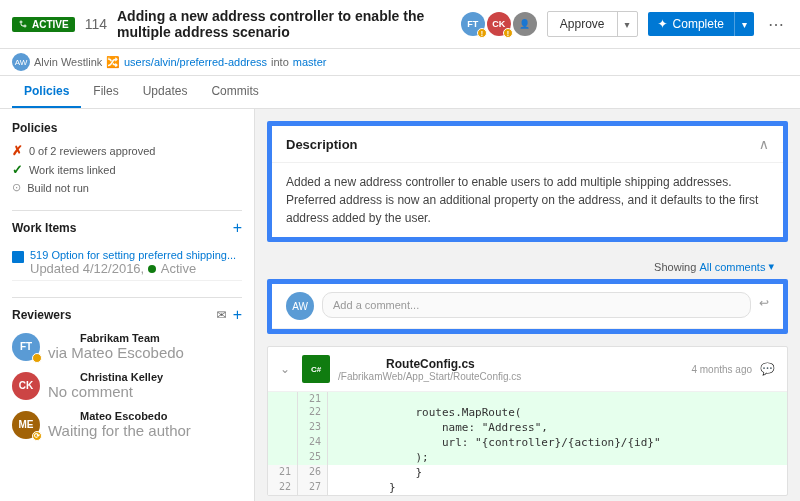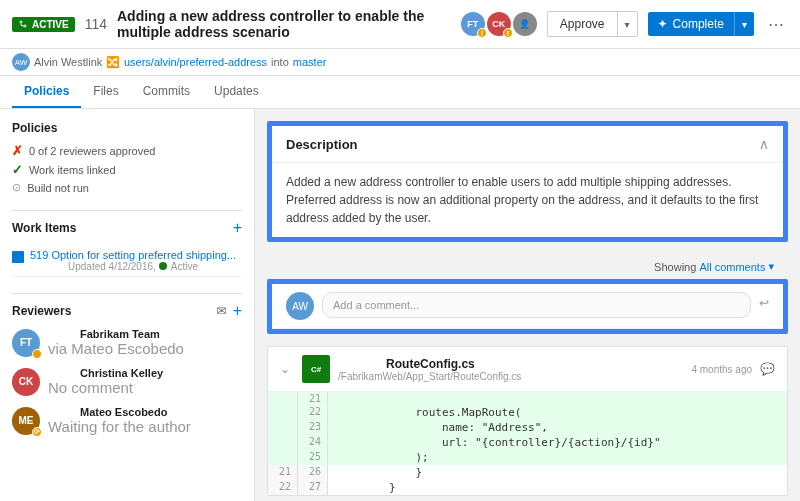--- a/index.html
+++ b/index.html
@@ -38,21 +38,21 @@
     .sidebar { width: 255px; background: #fff; border-right: 1px solid #e0e0e0; overflow-y: auto; padding: 12px; flex-shrink: 0; }
     .sidebar-section { margin-bottom: 16px; }
     .sidebar-section-title { font-weight: 600; font-size: 12px; color: #1e1e1e; margin-bottom: 8px; display: flex; justify-content: space-between; align-items: center; }
     .policy-item { display: flex; align-items: center; gap: 6px; font-size: 11px; color: #555; margin-bottom: 4px; }
     .policy-icon-x { color: #d83b01; font-weight: bold; font-size: 13px; }
     .policy-icon-check { color: #107c10; font-weight: bold; font-size: 13px; }
     .policy-icon-o { color: #999; font-size: 11px; }
     .work-item { display: flex; align-items: flex-start; gap: 6px; padding: 4px 0; border-bottom: 1px solid #f0f0f0; }
     .work-item-icon { width: 12px; height: 12px; background: #0078d4; border-radius: 1px; flex-shrink: 0; margin-top: 2px; }
     .work-item-text { font-size: 11px; color: #0078d4; }
-    .work-item-meta { font-size: 10px; color: #999; text-align: center; }
+    .work-item-meta { font-size: 13px; color: #999; }
     .dot-active { display: inline-block; width: 8px; height: 8px; border-radius: 50%; background: #107c10; margin-right: 2px; }
     .reviewer-item { display: flex; align-items: center; gap: 8px; margin-bottom: 10px; }
     .reviewer-avatar { width: 28px; height: 28px; border-radius: 50%; display: flex; align-items: center; justify-content: center; font-size: 10px; font-weight: bold; color: #fff; flex-shrink: 0; position: relative; }
     .reviewer-badge { position: absolute; bottom: -2px; right: -2px; width: 10px; height: 10px; border-radius: 50%; border: 1px solid #fff; display: flex; align-items: center; justify-content: center; font-size: 7px; }
     .reviewer-info { flex: 1; }
     .reviewer-name { font-size: 11px; font-weight: 600; color: #1e1e1e; padding-left: 32px; }
     .reviewer-status { font-size: 15px; color: #999; }
     .add-btn { background: none; border: none; cursor: pointer; color: #0078d4; font-size: 16px; padding: 0; }
     .email-btn { background: none; border: none; cursor: pointer; color: #666; font-size: 12px; padding: 0; }
 
@@ -140,22 +140,22 @@
   </div>
   <span>🔀</span>
   <a class="sub-link">users/alvin/preferred-address</a>
   <span>into</span>
   <a class="sub-link">master</a>
 </div>
 
 <div class="nav-tabs">
   <div class="nav-tab active">Policies</div>
   <div class="nav-tab">Files</div>
+  <div class="nav-tab">Updates</div>
   <div class="nav-tab">Commits</div>
-  <div class="nav-tab">Updates</div>
 </div>
 
 <div class="main-content">
 
   <div class="sidebar">
 
     <div class="sidebar-section">
       <div class="sidebar-section-title">
         <span>Policies</span>
       </div>

